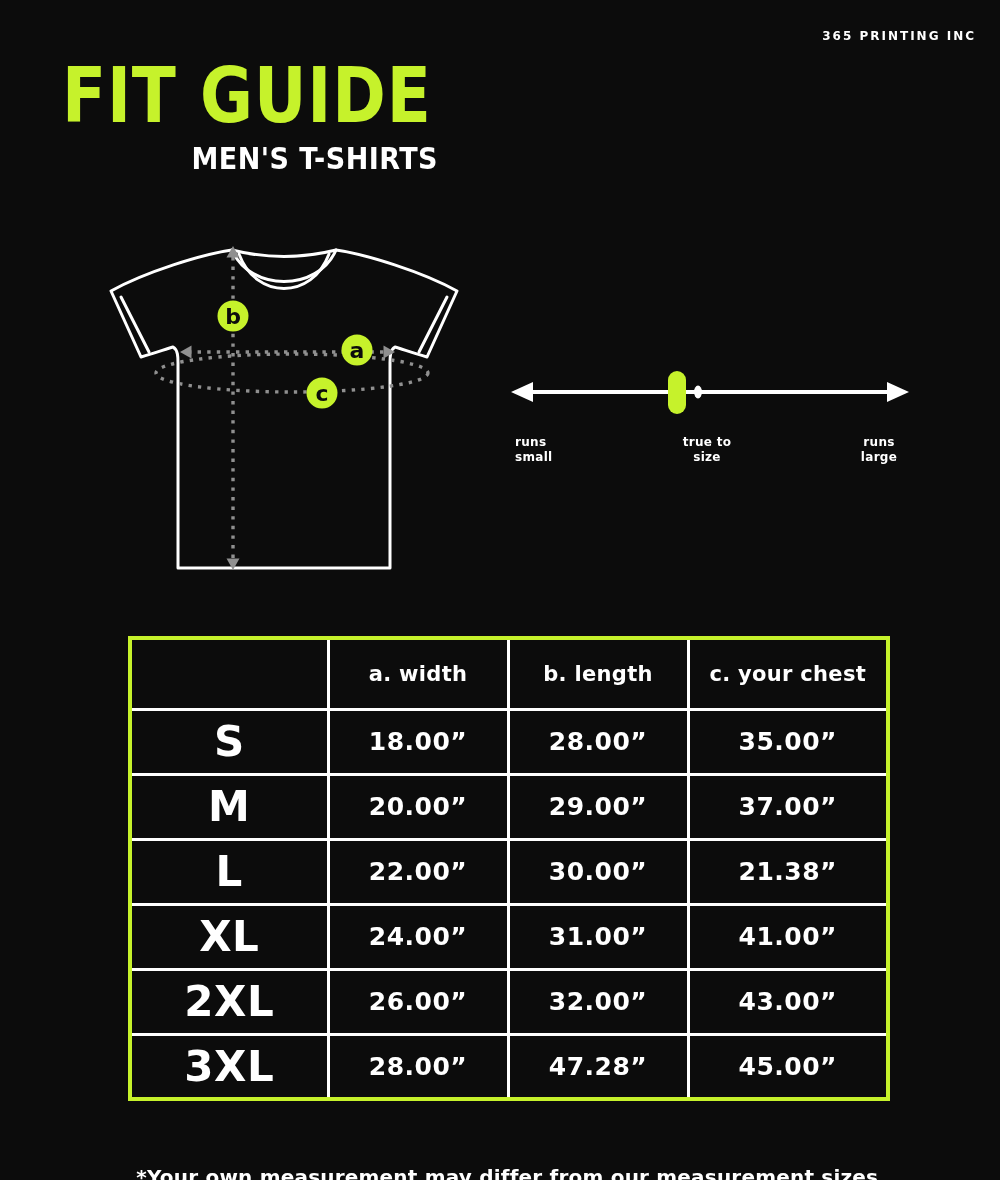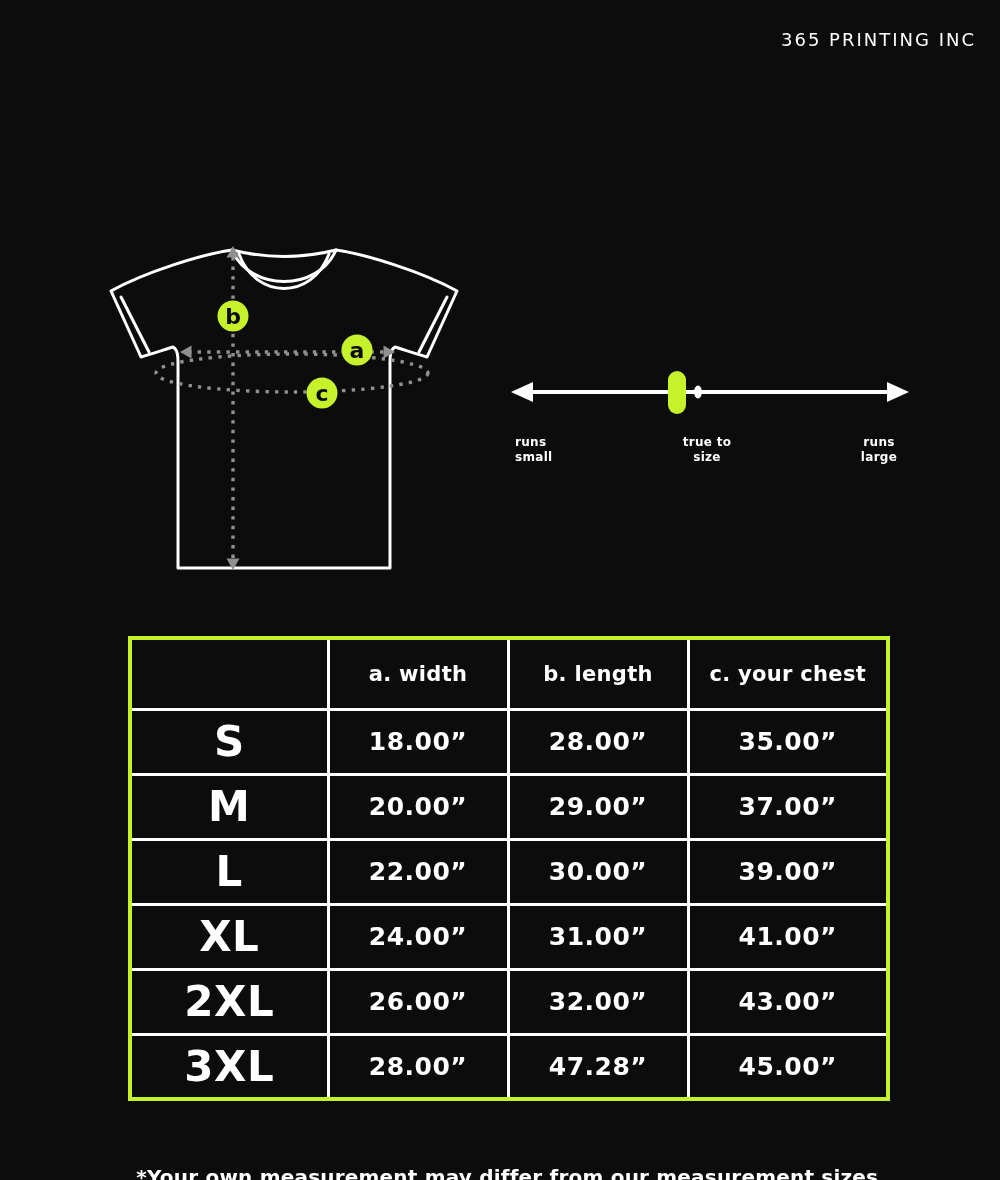--- a/index.html
+++ b/index.html
@@ -15,21 +15,21 @@
   }
   .canvas{
     position:relative;
     width:1000px;height:1180px;
     background:var(--background);
     overflow:hidden;
     color:var(--text);
   }
   .brand{
     position:absolute;top:29px;right:24px;
-    font-size:18px;font-weight:normal;letter-spacing:2px;
+    font-size:12px;font-weight:bold;letter-spacing:2px;
     color:var(--text);white-space:nowrap;
   }
   .title-block{position:absolute;left:62px;top:58px;width:376px;}
   .title{
     font-size:76px;font-weight:bold;line-height:1;
     color:var(--accent);white-space:nowrap;
     transform:scaleX(0.85);transform-origin:0 50%;
     letter-spacing:1px;
   }
   .subtitle{
@@ -73,20 +73,24 @@
   }
   svg text{font-family:"DejaVu Sans", sans-serif;}
 </style>
 </head>
 <body>
 
 <div class="canvas">
 
   <div class="brand">365 PRINTING INC</div>
 
+  <div class="title-block">
+    <div class="title">FIT GUIDE</div>
+    <div class="subtitle">MEN'S T-SHIRTS</div>
+  </div>
 
   <svg class="diagram" width="362" height="336" viewBox="0 0 362 336">
 
     <g fill="none" stroke="#ffffff" stroke-width="3" stroke-linejoin="round" stroke-linecap="round">
       <path d="M129,10
                C100,14 42,32 8,51
                L38,117
                C52,113 63,109 70,107
                C75,110 75,117 75,123
                L75,328
@@ -178,21 +182,21 @@
     <tr class="row">
       <td class="size">M</td>
       <td class="val">20.00”</td>
       <td class="val">29.00”</td>
       <td class="val">37.00”</td>
     </tr>
     <tr class="row">
       <td class="size">L</td>
       <td class="val">22.00”</td>
       <td class="val">30.00”</td>
-      <td class="val">39.00”</td>
+      <td class="val">21.38”</td>
     </tr>
     <tr class="row">
       <td class="size">XL</td>
       <td class="val">24.00”</td>
       <td class="val">31.00”</td>
       <td class="val">41.00”</td>
     </tr>
     <tr class="row">
       <td class="size">2XL</td>
       <td class="val">26.00”</td>

